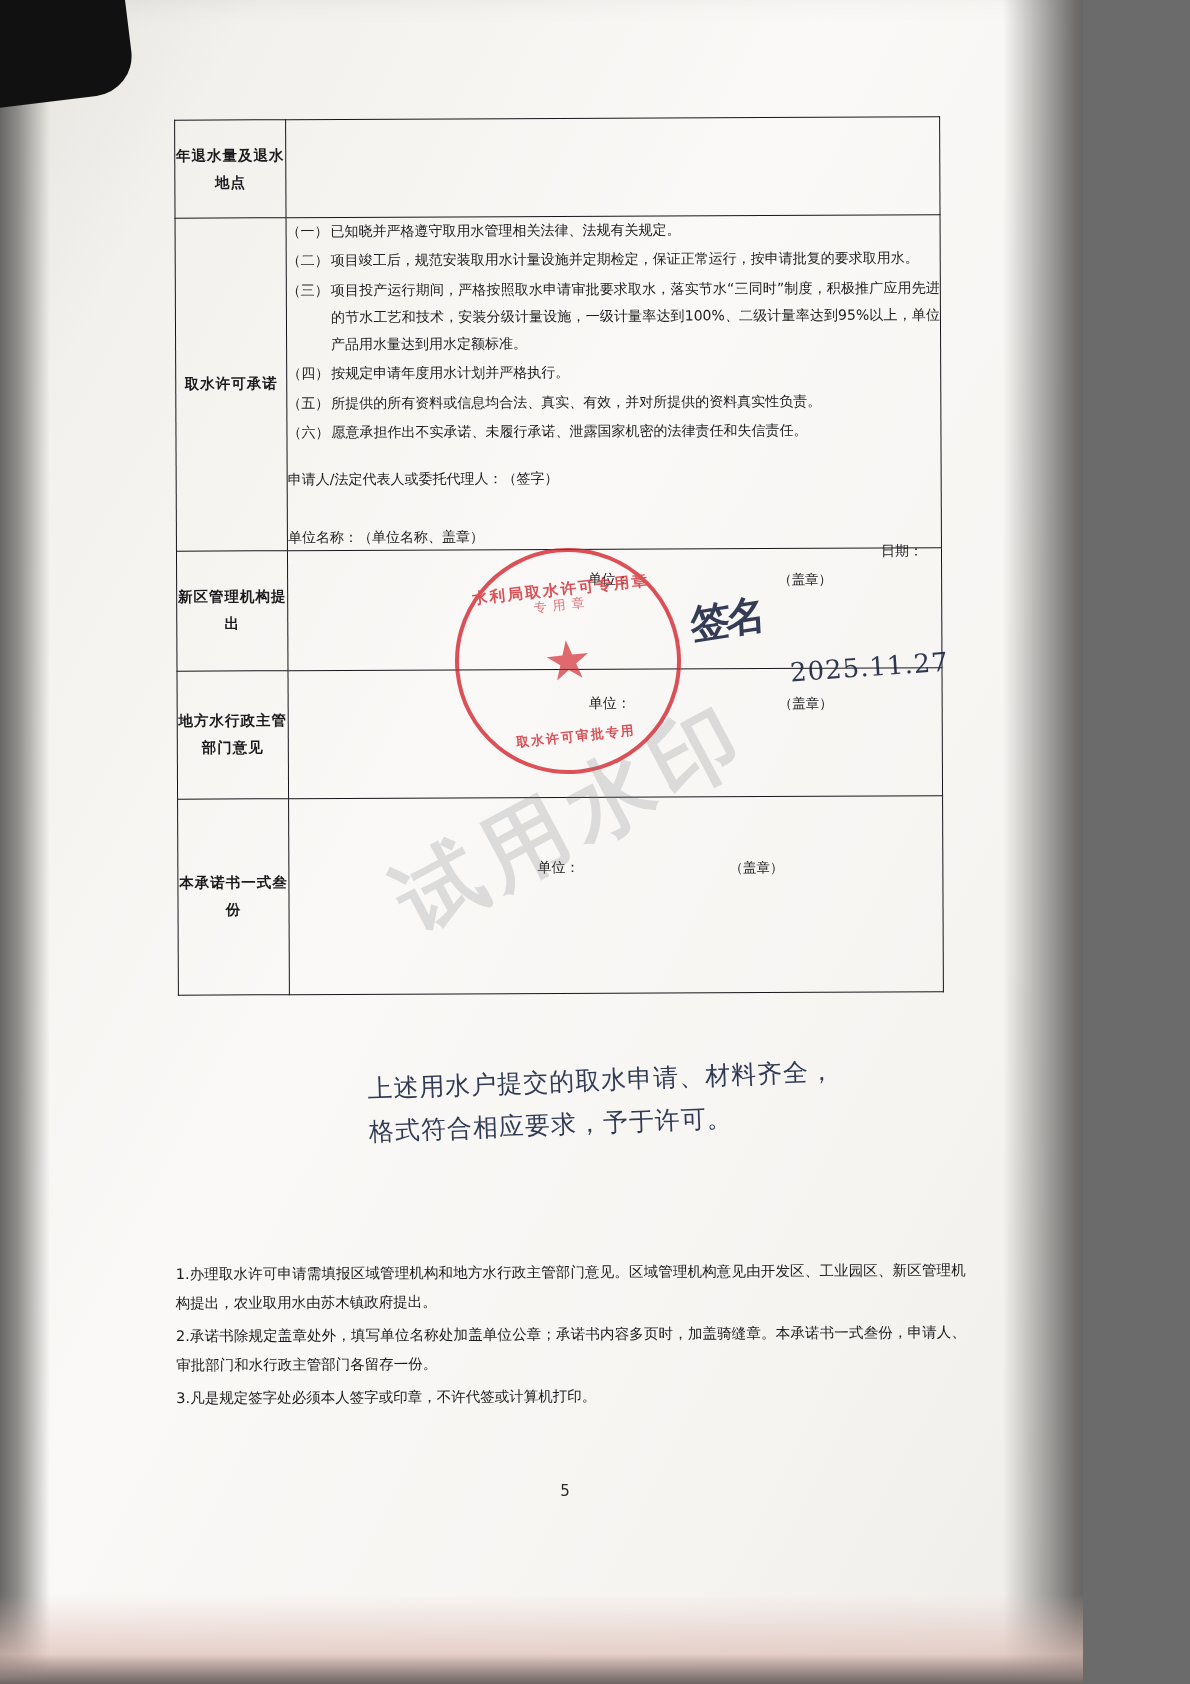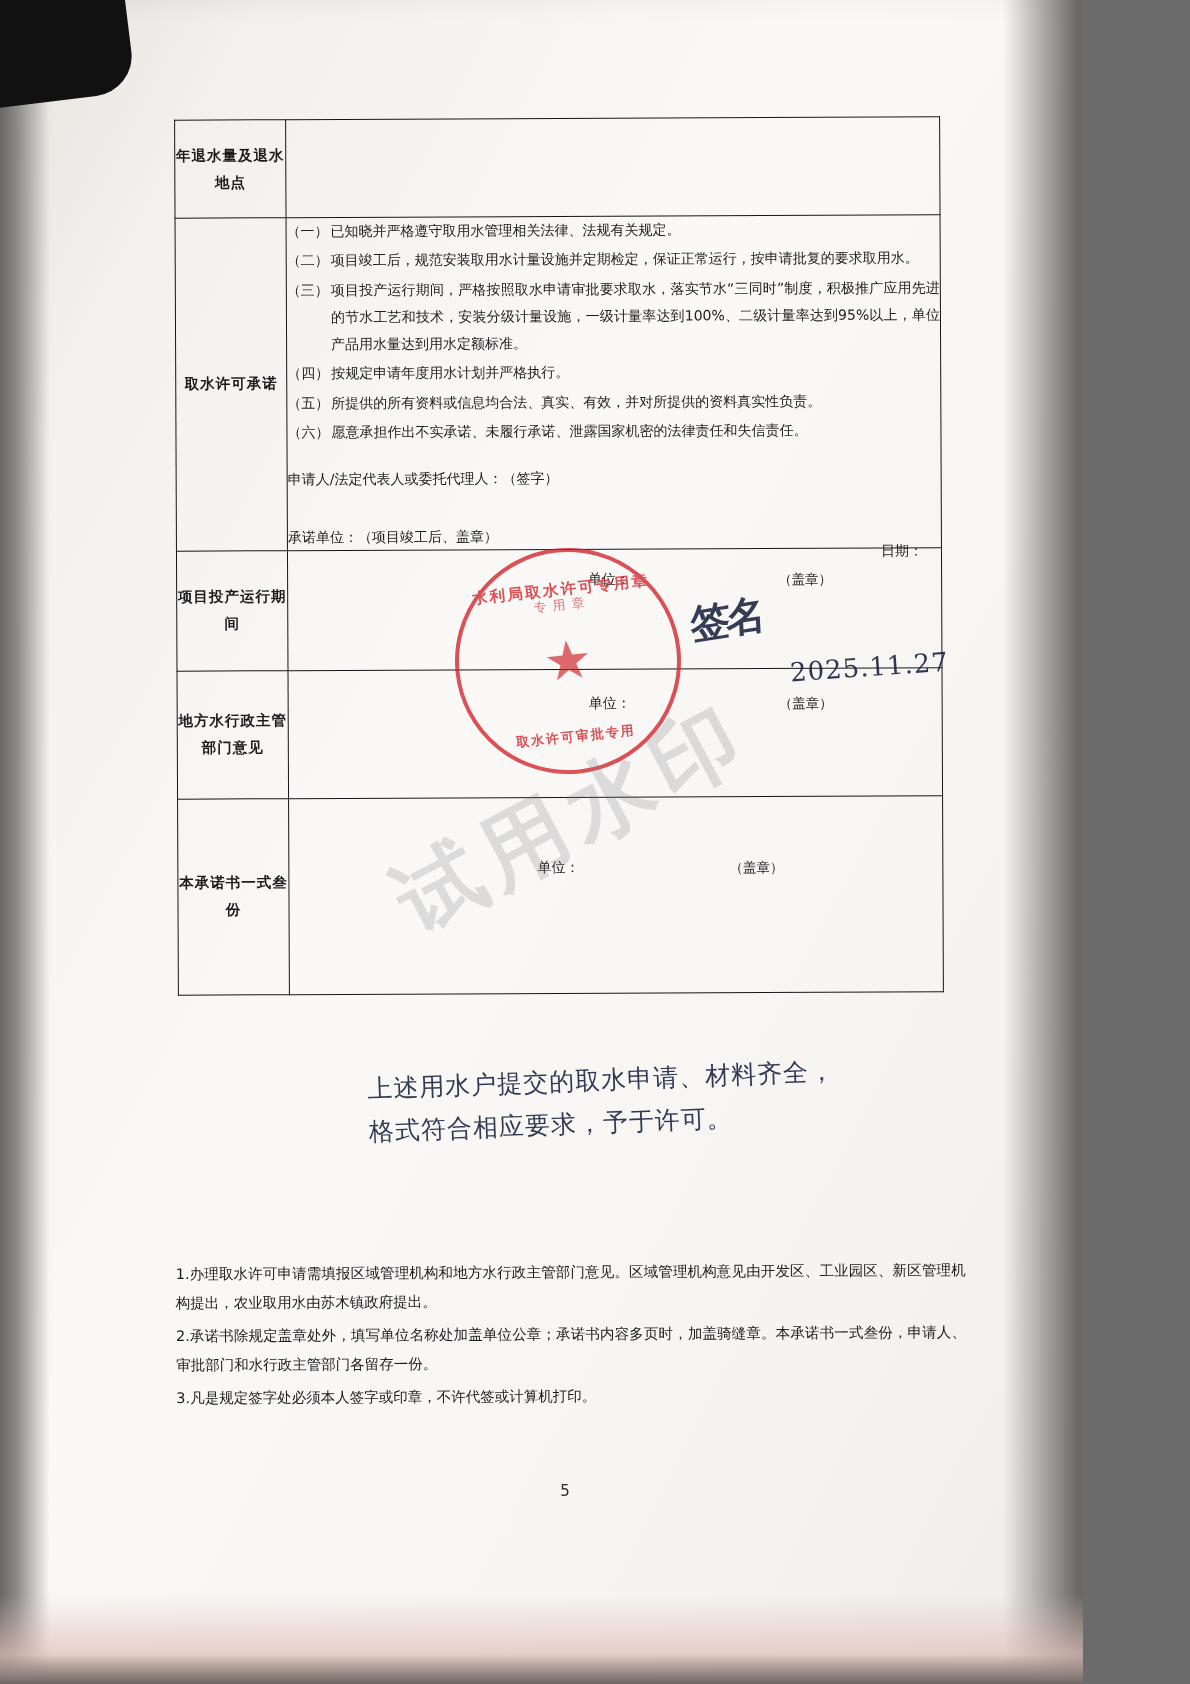--- a/index.html
+++ b/index.html
@@ -322,28 +322,28 @@
             <span class="num">（五）</span>
             <span class="txt">所提供的所有资料或信息均合法、真实、有效，并对所提供的资料真实性负责。</span>
           </div>
           <div class="clause">
             <span class="num">（六）</span>
             <span class="txt">愿意承担作出不实承诺、未履行承诺、泄露国家机密的法律责任和失信责任。</span>
           </div>
 
           <div class="signline">申请人/法定代表人或委托代理人：（签字）</div>
           <div class="signline2">
-            <span>承诺单位：（项目竣工后、盖章）</span>
+            <span>单位名称：（单位名称、盖章）</span>
             <span class="right">日期：</span>
           </div>
         </td>
       </tr>
 
       <tr class="row-area">
-        <td class="label">项目投产运行期间</td>
+        <td class="label">新区管理机构提出</td>
         <td class="body">
           <div class="unit-seal">
             <span class="unit">单位：</span>
             <span class="seal">（盖章）</span>
           </div>
         </td>
       </tr>
 
       <tr class="row-area2">
         <td class="label">地方水行政主管部门意见</td>

